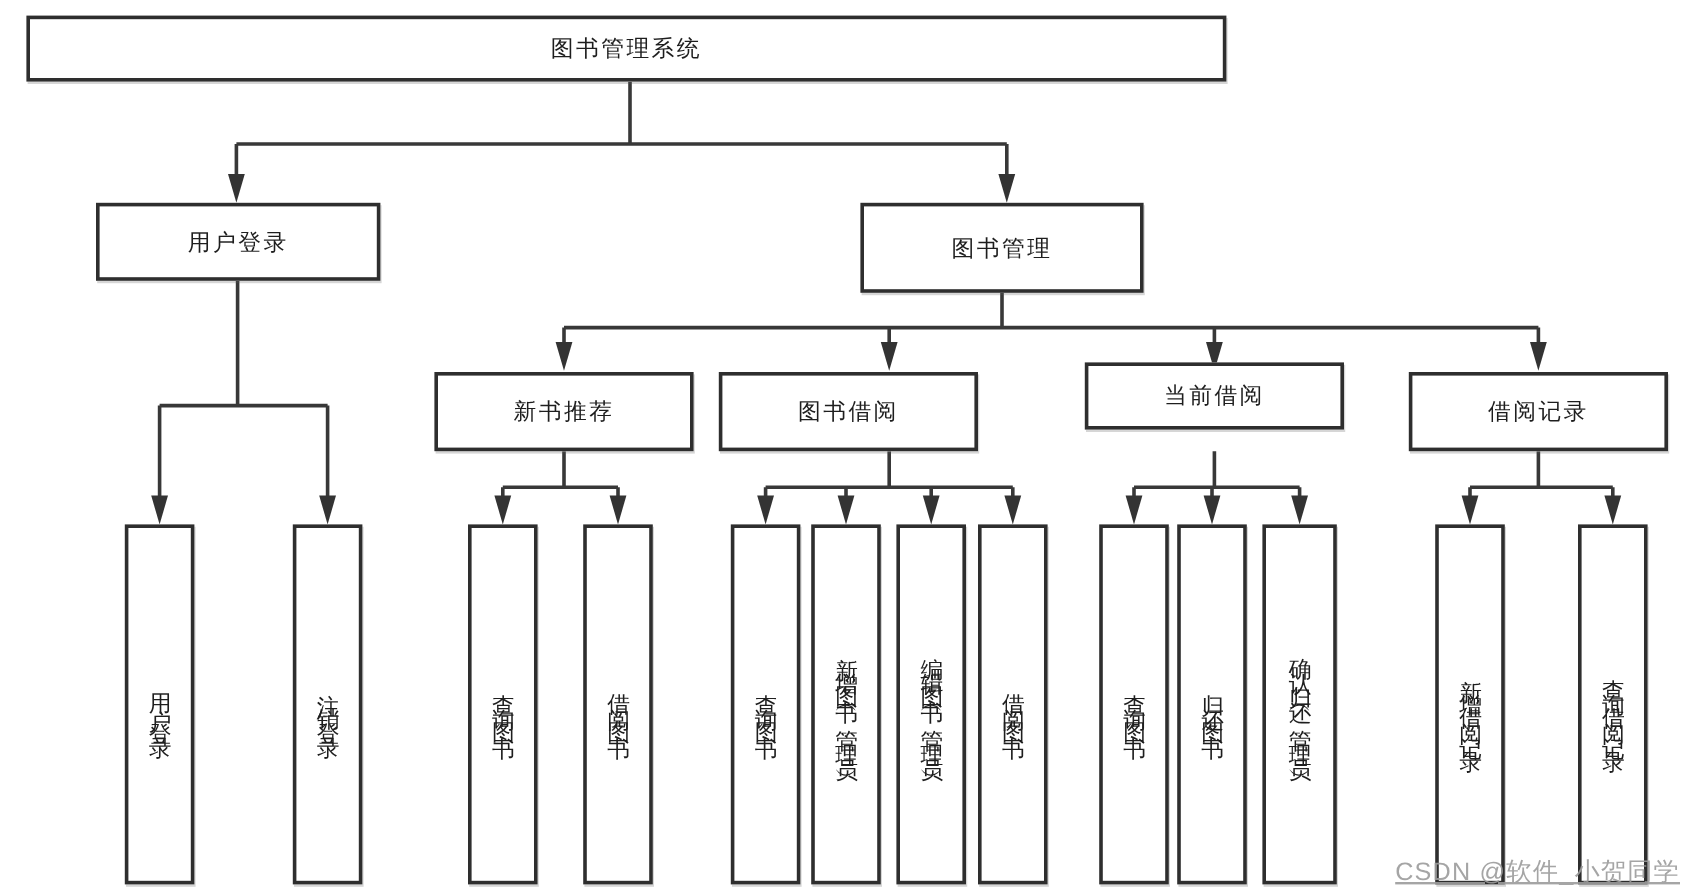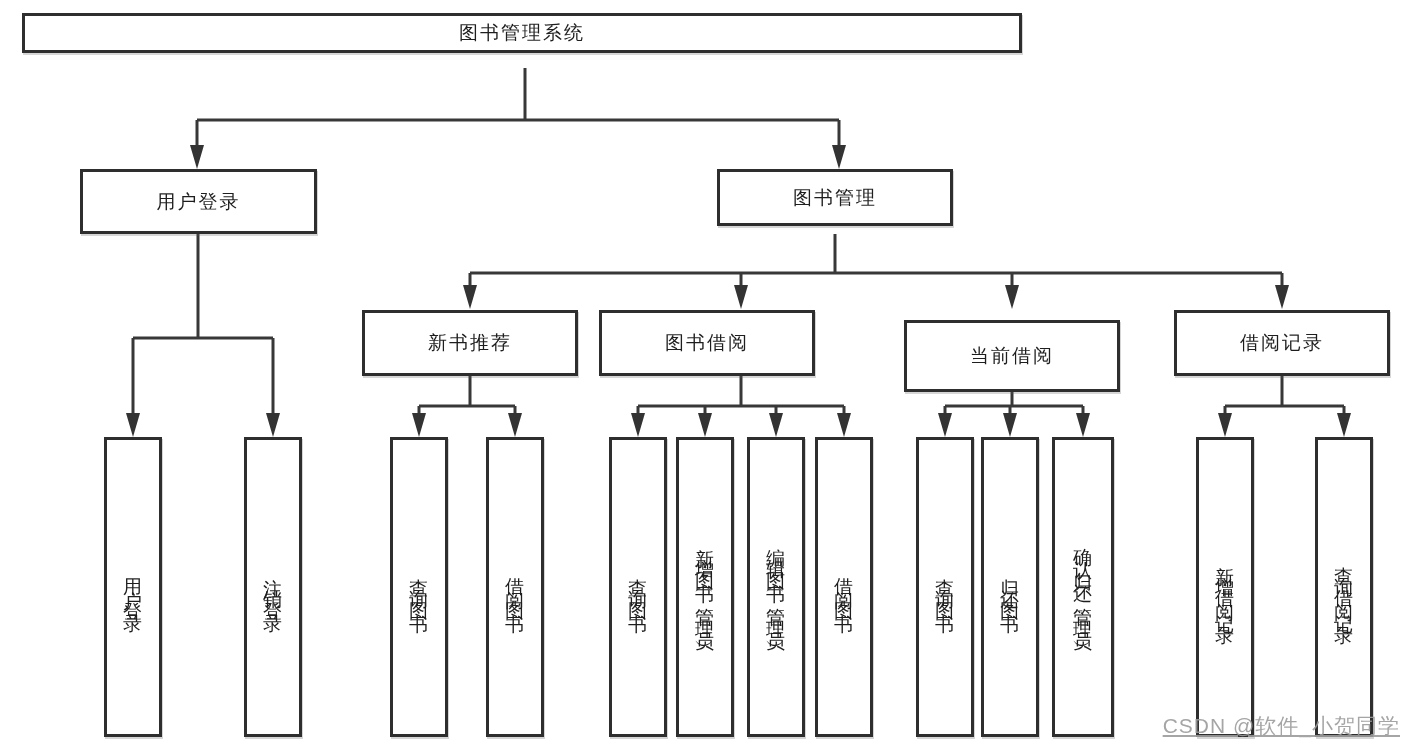--- a/index.html
+++ b/index.html
@@ -59,38 +59,38 @@
     <polygon points="769,413 783,413 776,437"></polygon>
     <polygon points="837,413 851,413 844,437"></polygon>
     <polygon points="938,413 952,413 945,437"></polygon>
     <polygon points="1003,413 1017,413 1010,437"></polygon>
     <polygon points="1076,413 1090,413 1083,437"></polygon>
     <polygon points="1218,413 1232,413 1225,437"></polygon>
     <polygon points="1337,413 1351,413 1344,437"></polygon>
   </g>
 </svg>
 
-<div class="box hbox" style="left:22px;top:13px;width:1000px;height:40px">
+<div class="box hbox" style="left:22px;top:13px;width:1000px;height:55px">
   <span>图书管理系统</span>
 </div>
 
 <div class="box hbox" style="left:80px;top:169px;width:237px;height:65px">
   <span>用户登录</span>
 </div>
-<div class="box hbox" style="left:717px;top:169px;width:236px;height:57px">
+<div class="box hbox" style="left:717px;top:169px;width:236px;height:75px">
   <span>图书管理</span>
 </div>
 
 <div class="box hbox" style="left:362px;top:310px;width:216px;height:66px">
   <span>新书推荐</span>
 </div>
 <div class="box hbox" style="left:599px;top:310px;width:216px;height:66px">
   <span>图书借阅</span>
 </div>
-<div class="box hbox" style="left:904px;top:320px;width:216px;height:72px">
+<div class="box hbox" style="left:904px;top:302px;width:216px;height:56px">
   <span>当前借阅</span>
 </div>
 <div class="box hbox" style="left:1174px;top:310px;width:216px;height:66px">
   <span>借阅记录</span>
 </div>
 
 <div class="box vbox" style="left:104px;top:437px;width:58px;height:300px">
   <span>用户登录</span>
 </div>
 <div class="box vbox" style="left:244px;top:437px;width:58px;height:300px">

